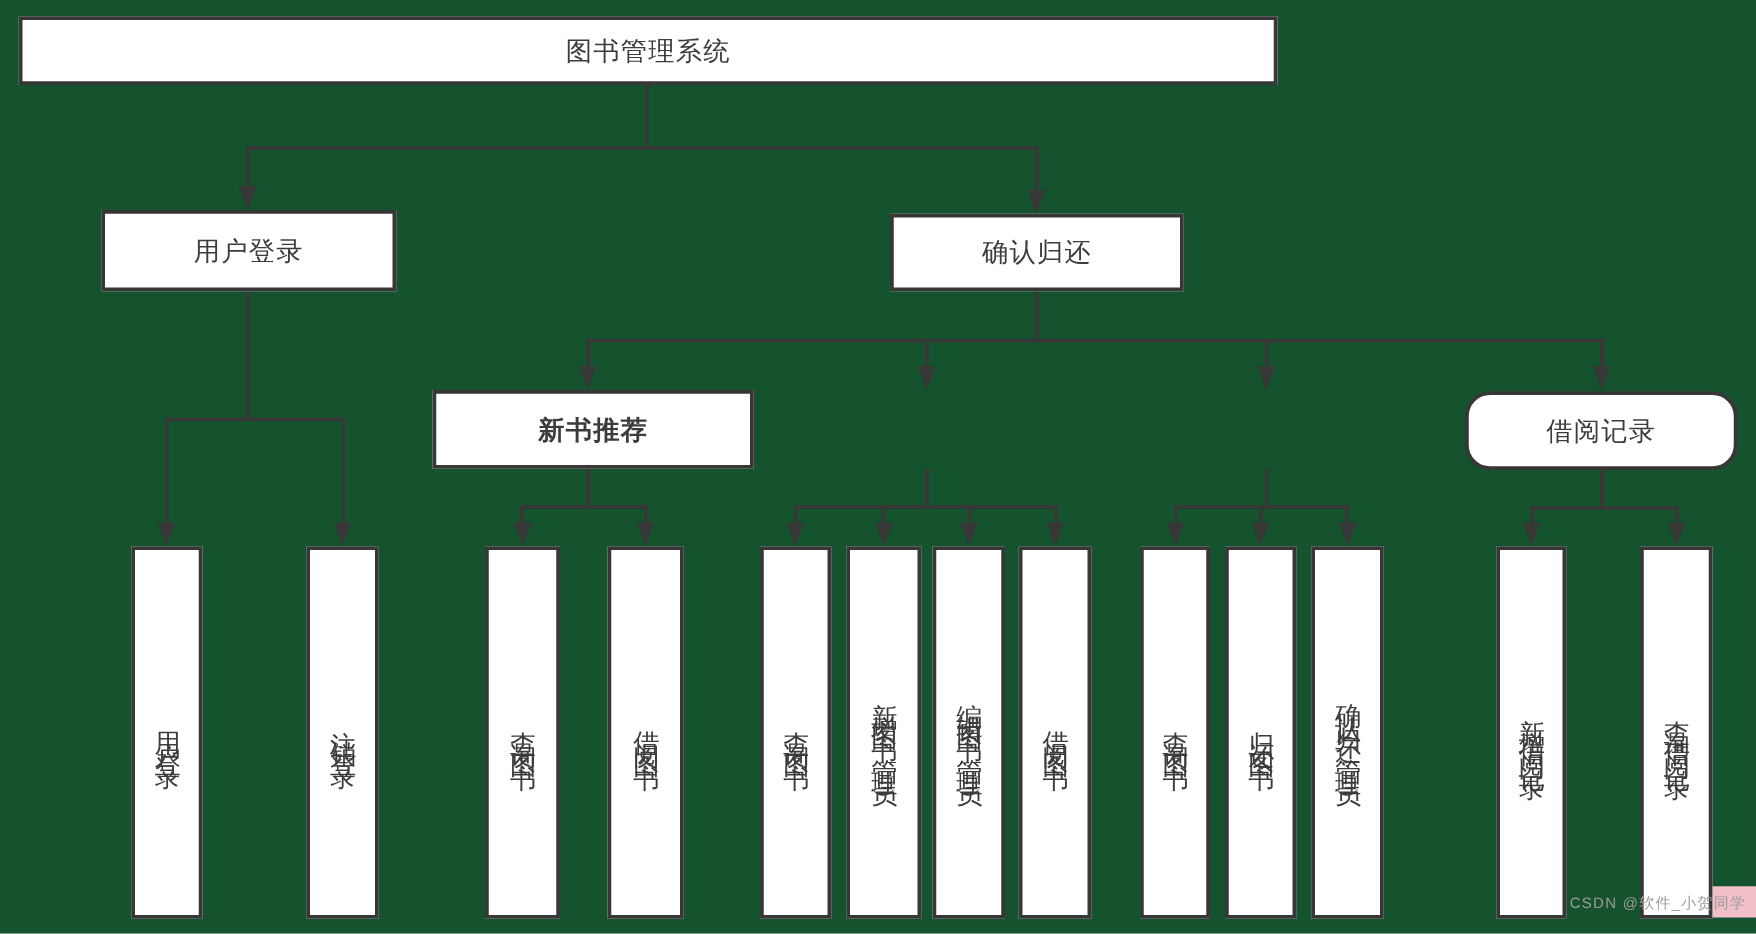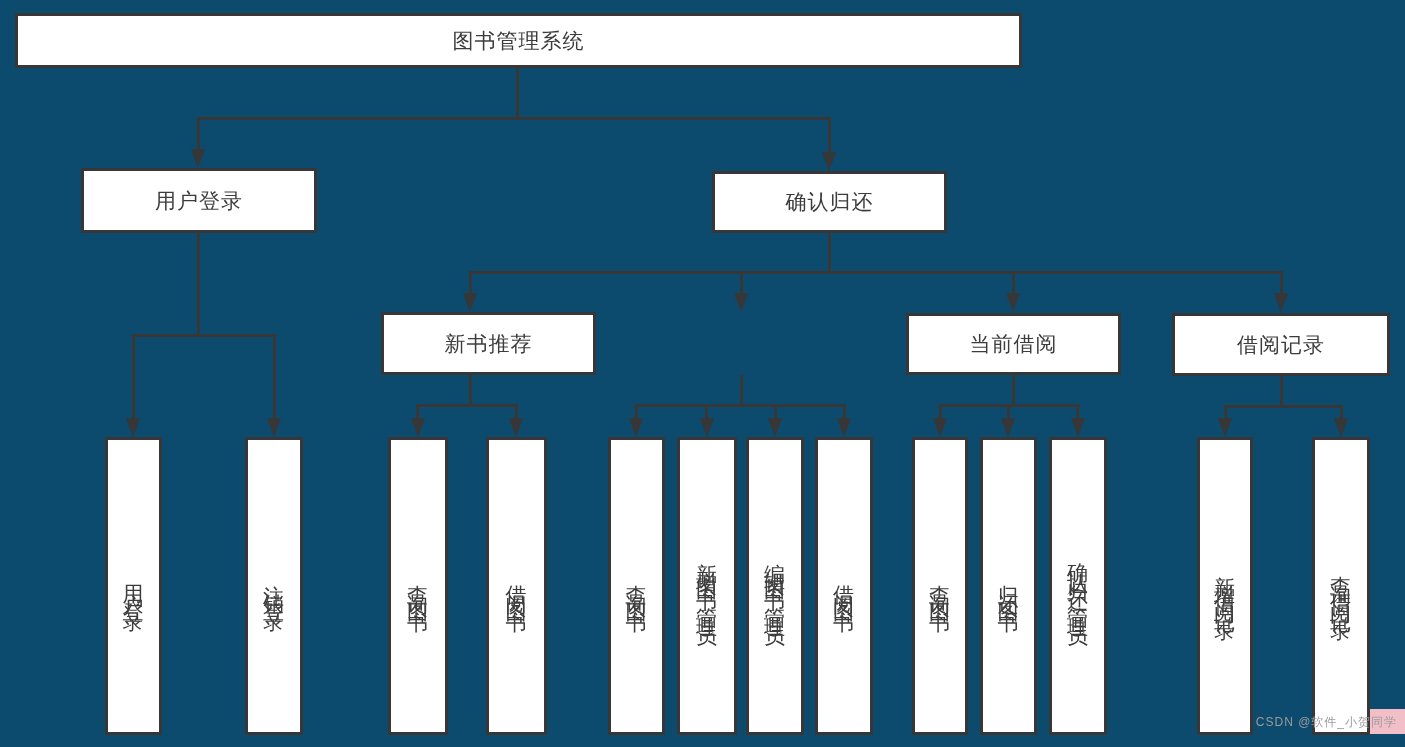--- a/index.html
+++ b/index.html
@@ -1,19 +1,19 @@
 <!DOCTYPE html>
 <html><head>
 <meta charset="utf-8">
 <style>
   html,body{margin:0;padding:0;background:#ffffff;}
   #canvas{
     position:relative;
     width:1405px;height:747px;
-    background:#0c4a6e;
+    background:#14532d;
     font-family:"Liberation Sans",sans-serif;
     overflow:hidden;
   }
   .node{
     position:absolute;
     box-sizing:border-box;
     border:3px solid #373737;
     background:#ffffff;
     display:flex;
     align-items:center;
@@ -129,23 +129,22 @@
   <div class="vline" style="left:1224px;top:405px;height:16px;"></div>
   <div class="arrow" style="left:1218px;top:418px;"></div>
   <div class="vline" style="left:1340px;top:405px;height:16px;"></div>
   <div class="arrow" style="left:1334px;top:418px;"></div>
 
   <div class="node" style="left:15px;top:13px;width:1007px;height:55px;">图书管理系统</div>
 
   <div class="node" style="left:81px;top:168px;width:236px;height:65px;">用户登录</div>
   <div class="node" style="left:712px;top:171px;width:235px;height:62px;">确认归还</div>
 
-  <div class="node" style="left:381px;top:312px;width:215px;height:63px;">新书推荐</div>
-  <div class="node" style="left:906px;top:313px;width:215px;height:62px;">当前借阅</div>
-  <div class="node" style="left:1172px;top:313px;width:218px;height:63px;">借阅记录</div>
+  <div class="node" style="left:346px;top:312px;width:257px;height:63px;font-weight:bold;">新书推荐</div>
+  <div class="node" style="left:1172px;top:313px;width:218px;height:63px;border-radius:20px;">借阅记录</div>
 
   <div class="node leaf" style="left:105px;top:437px;width:57px;height:298px;">用户登录</div>
   <div class="node leaf" style="left:245px;top:437px;width:58px;height:298px;">注销登录</div>
 
   <div class="node leaf" style="left:388px;top:437px;width:60px;height:298px;">查询图书</div>
   <div class="node leaf" style="left:486px;top:437px;width:61px;height:298px;">借阅图书</div>
 
   <div class="node leaf" style="left:608px;top:437px;width:57px;height:298px;">查询图书</div>
   <div class="node leaf" style="left:677px;top:437px;width:60px;height:298px;">新增图书（管理员）</div>
   <div class="node leaf" style="left:746px;top:437px;width:58px;height:298px;">编辑图书（管理员）</div>

